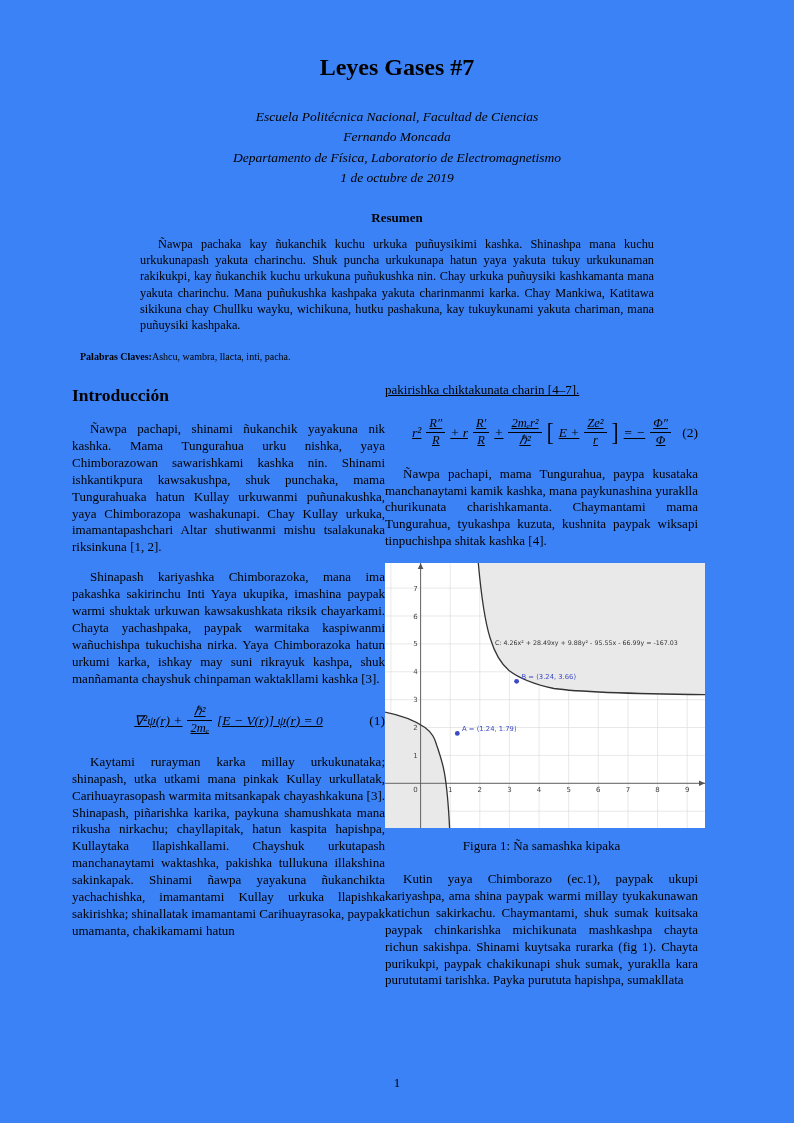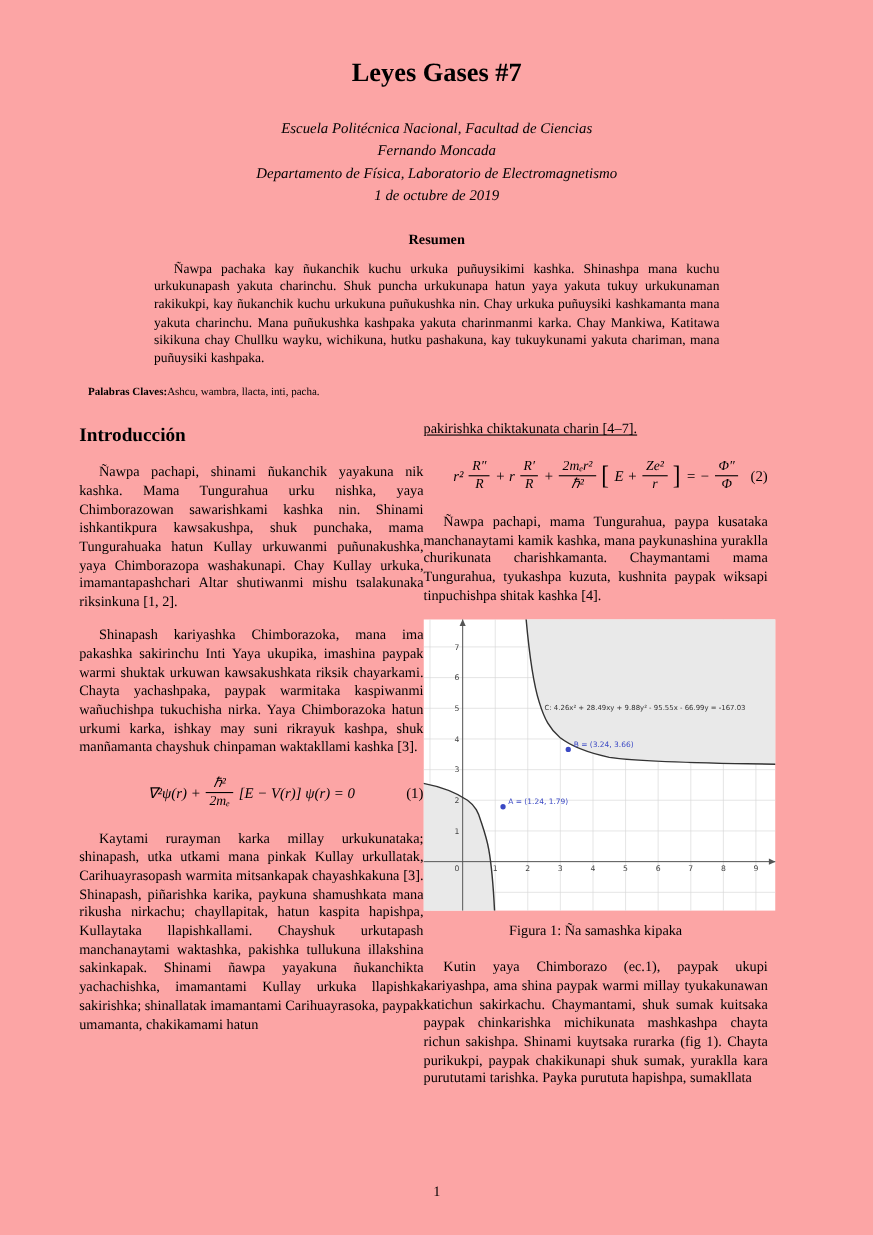--- a/index.html
+++ b/index.html
@@ -1,20 +1,20 @@
 <!DOCTYPE html>
 <html><head>
 <meta charset="utf-8">
 <style>
   html,body{margin:0;padding:0;background:#ffffff;}
   .page{
     position:relative;
     width:794px;height:1123px;
     margin:0 auto;
-    background:#fca5a5;
+    background:#3b82f6;
     box-sizing:border-box;
     padding:54px 72px 0 72px;
     font-family:"Liberation Serif", serif;
     color:#000;
   }
   h1.title{
     margin:0 0 26px 0;
     text-align:center;
     font-size:24px;
     font-weight:bold;
@@ -64,20 +64,21 @@
   .equation{
     position:relative;
     display:flex;
     align-items:center;
     justify-content:center;
     gap:5px;
     margin:18px 0 18px 0;
     font-size:13.5px;
     font-style:italic;
     white-space:nowrap;
+    text-decoration:underline;
   }
   .equation .eq-no{
     position:absolute;
     right:0;
     font-style:normal;
   }
   .frac{
     display:inline-block;
     text-align:center;
     vertical-align:middle;

